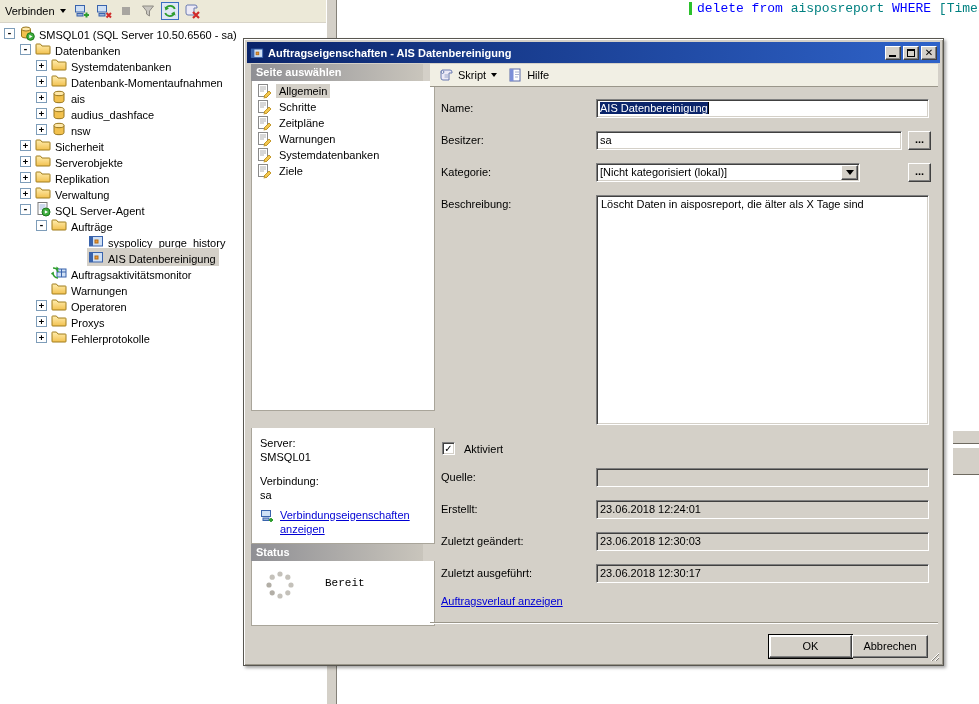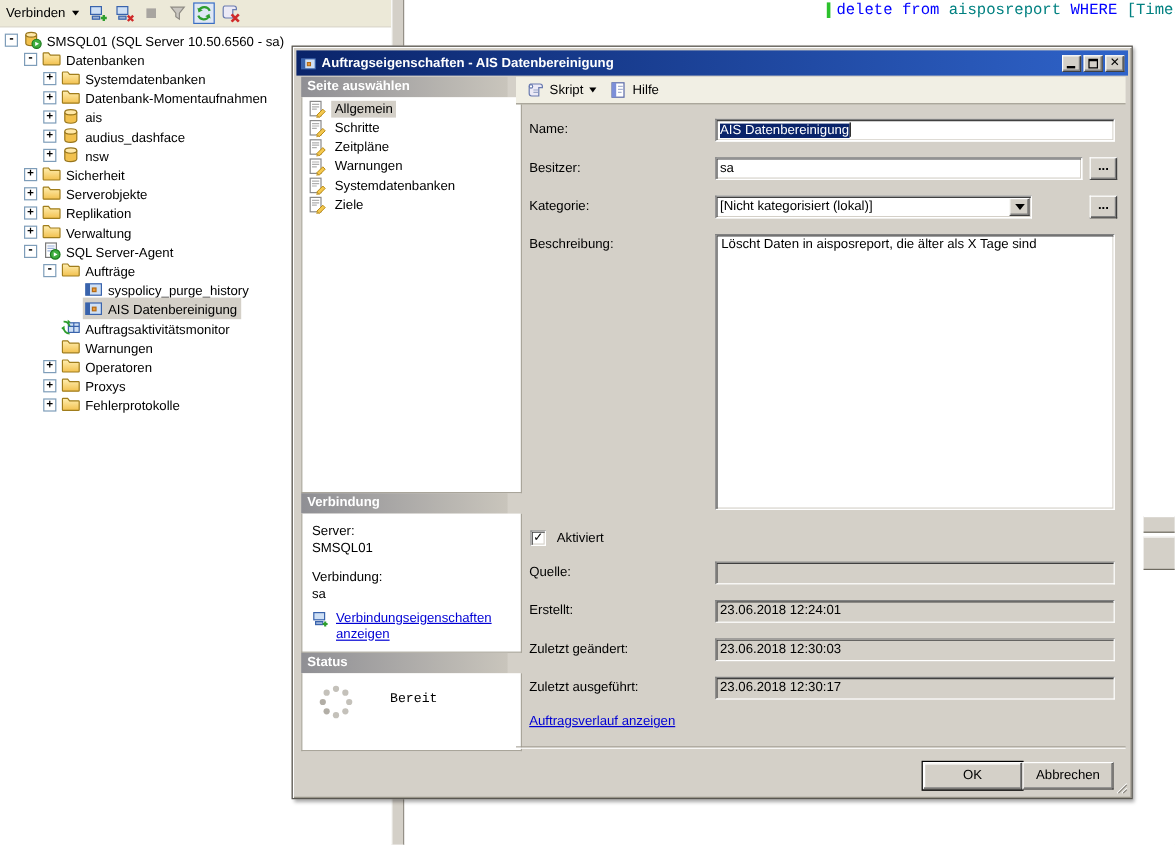--- a/index.html
+++ b/index.html
@@ -13,21 +13,21 @@
     display:flex; align-items:center; gap:4px; padding-left:2px; border-bottom:1px solid #d8d4c8;}
   .tbtn { display:flex; align-items:center; gap:3px; padding:2px 3px; }
   .tbtn .caret { width:0; height:0; border-left:3px solid transparent; border-right:3px solid transparent; border-top:4px solid #000; margin-left:2px;}
   .ticon { width:18px; height:18px; display:flex; align-items:center; justify-content:center; }
   .ticon.boxed { border:1px solid #3b6ec1; background:#dfe7f5; }
   svg.ic { width:16px; height:16px; flex:none; }
   svg.ic12 { width:14px; height:14px; flex:none; }
 
   #tree { left:0; top:23px; width:326px; height:681px; background:#fff; padding-top:2px; }
   .trow { height:16px; display:flex; align-items:center; white-space:nowrap; }
-  .lvl0{ padding-left:4px;} .lvl1{ padding-left:20px;} .lvl2{ padding-left:36px;} .lvl3{ padding-left:55px;}
+  .lvl0{ padding-left:4px;} .lvl1{ padding-left:20px;} .lvl2{ padding-left:36px;} .lvl3{ padding-left:55px;margin-left:18px;}
   .exp { width:11px; height:11px; flex:none; border:1px solid #7e9db9; background:#fff;
     font:bold 9px/9px "DejaVu Sans Mono",monospace; text-align:center; color:#000; margin-right:3px;}
   .exp.none { border:none; background:none; }
   .node { display:flex; align-items:flex-end; gap:4px; padding:1px 3px 1px 1px; }
   .node.selected { background:#d4d0c8; }
   .tlabel { padding-top:1px; }
 
   
   #splitter { left:326px; top:0; width:11px; height:704px; background:#d4d0c8;
     border-left:1px solid #fff; border-right:1px solid #848078; }
@@ -510,21 +510,20 @@
         <span class="plabel">Systemdatenbanken</span>
       </div>
       <div class="prow">
         <svg class="ic">
             <use href="#i-page"></use>
           </svg>
         <span class="plabel">Ziele</span>
       </div>
     </div>
 
-    <div class="sidehdr abs" style="top:372px">Verbindung</div>
     <div id="connbox" class="sidebox abs">
       <div>Server:</div>
       <div>SMSQL01</div>
       <div class="dimgap"></div>
       <div>Verbindung:</div>
       <div>sa</div>
       <div id="connlink">
         <svg class="ic">
             <use href="#i-servers"></use>
           </svg>

